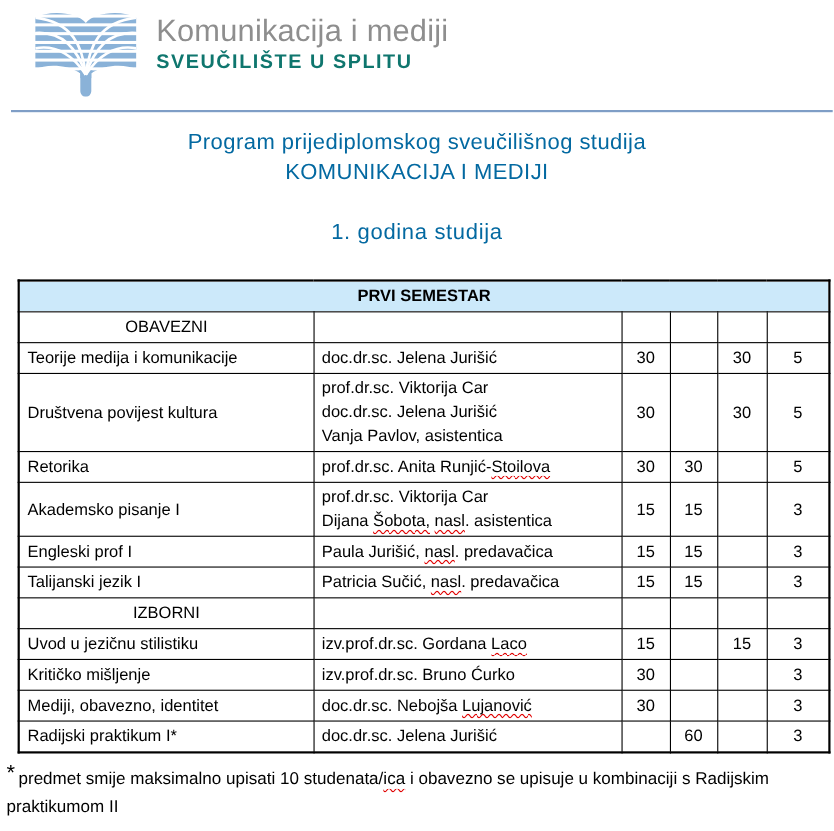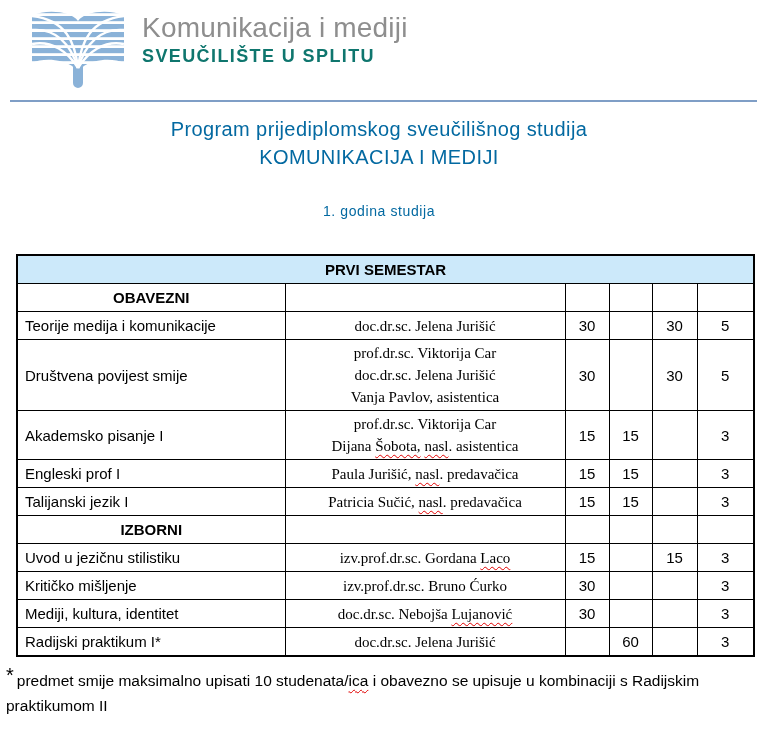--- a/index.html
+++ b/index.html
@@ -21,42 +21,42 @@
   .logo-subtitle{
     font-size:18px;line-height:24px;color:#0f766e;font-weight:bold;letter-spacing:1.4px;
   }
   .head-rule{
     border:none;border-top:2px solid #7f9ec6;
     margin:10px 1px 0 10px;height:0;
   }
   
   .titles{margin-top:13px;text-align:center;color:#0369a1;}
   .title-line{font-size:20px;line-height:28px;letter-spacing:0.4px;}
-  .year-line{font-size:14px;line-height:28px;letter-spacing:0.6px;margin-top:26px;}
+  .year-line{font-size:20px;line-height:28px;letter-spacing:0.6px;margin-top:26px;}
   
   table.semester{
     border-collapse:collapse;table-layout:fixed;
     width:737px;margin:29px 0 0 16px;
     font-size:15px;
   }
   table.semester th,table.semester td{
     border:1px solid #000;
     padding:2px 7px;
     height:23px;
     vertical-align:middle;
     overflow:hidden;
   }
   table.semester{border:2px solid #000;}
   th.semester-title{
     text-align:center;font-weight:bold;font-size:15px;
   }
   th.col-head{text-align:center;font-weight:bold;}
   td.kolegij{text-align:left;}
-  td.section-label{text-align:center;font-weight:bold;}
-  td.nositelj{text-align:center;line-height:22px;font-family:Liberation Serif, serif;}
+  td.section-label{text-align:center;font-weight:normal;}
+  td.nositelj{text-align:left;line-height:22px;}
   td.num{text-align:center;padding:2px 2px;}
   .sq{
     text-decoration-line:underline;
     text-decoration-style:wavy;
     text-decoration-color:#e00000;
     text-decoration-thickness:1px;
     text-underline-offset:3px;
     text-decoration-skip-ink:none;
   }
   
@@ -143,32 +143,42 @@
         <td class="kolegij">Teorije medija i komunikacije</td>
         <td class="nositelj">
           <div><span>doc.dr.sc. Jelena Jurišić</span></div>
         </td>
         <td class="num">30</td>
         <td class="num"></td>
         <td class="num">30</td>
         <td class="num">5</td>
       </tr>
       <tr>
-        <td class="kolegij">Društvena povijest smije</td>
+        <td class="kolegij">Društvena povijest kultura</td>
         <td class="nositelj">
           <div><span>prof.dr.sc. Viktorija Car</span></div>
           <div><span>doc.dr.sc. Jelena Jurišić</span></div>
           <div><span>Vanja Pavlov, asistentica</span></div>
         </td>
         <td class="num">30</td>
         <td class="num"></td>
         <td class="num">30</td>
         <td class="num">5</td>
       </tr>
       <tr>
+        <td class="kolegij">Retorika</td>
+        <td class="nositelj">
+          <div><span>prof.dr.sc. Anita Runjić-</span><span class="sq">Stoilova</span></div>
+        </td>
+        <td class="num">30</td>
+        <td class="num">30</td>
+        <td class="num"></td>
+        <td class="num">5</td>
+      </tr>
+      <tr>
         <td class="kolegij">Akademsko pisanje I</td>
         <td class="nositelj">
           <div><span>prof.dr.sc. Viktorija Car</span></div>
           <div><span>Dijana </span><span class="sq">Šobota,</span><span> </span><span class="sq">nasl</span><span>. asistentica</span></div>
         </td>
         <td class="num">15</td>
         <td class="num">15</td>
         <td class="num"></td>
         <td class="num">3</td>
       </tr>
@@ -214,21 +224,21 @@
         <td class="kolegij">Kritičko mišljenje</td>
         <td class="nositelj">
           <div><span>izv.prof.dr.sc. Bruno Ćurko</span></div>
         </td>
         <td class="num">30</td>
         <td class="num"></td>
         <td class="num"></td>
         <td class="num">3</td>
       </tr>
       <tr>
-        <td class="kolegij">Mediji, kultura, identitet</td>
+        <td class="kolegij">Mediji, obavezno, identitet</td>
         <td class="nositelj">
           <div><span>doc.dr.sc. Nebojša </span><span class="sq">Lujanović</span></div>
         </td>
         <td class="num">30</td>
         <td class="num"></td>
         <td class="num"></td>
         <td class="num">3</td>
       </tr>
       <tr>
         <td class="kolegij">Radijski praktikum I*</td>

